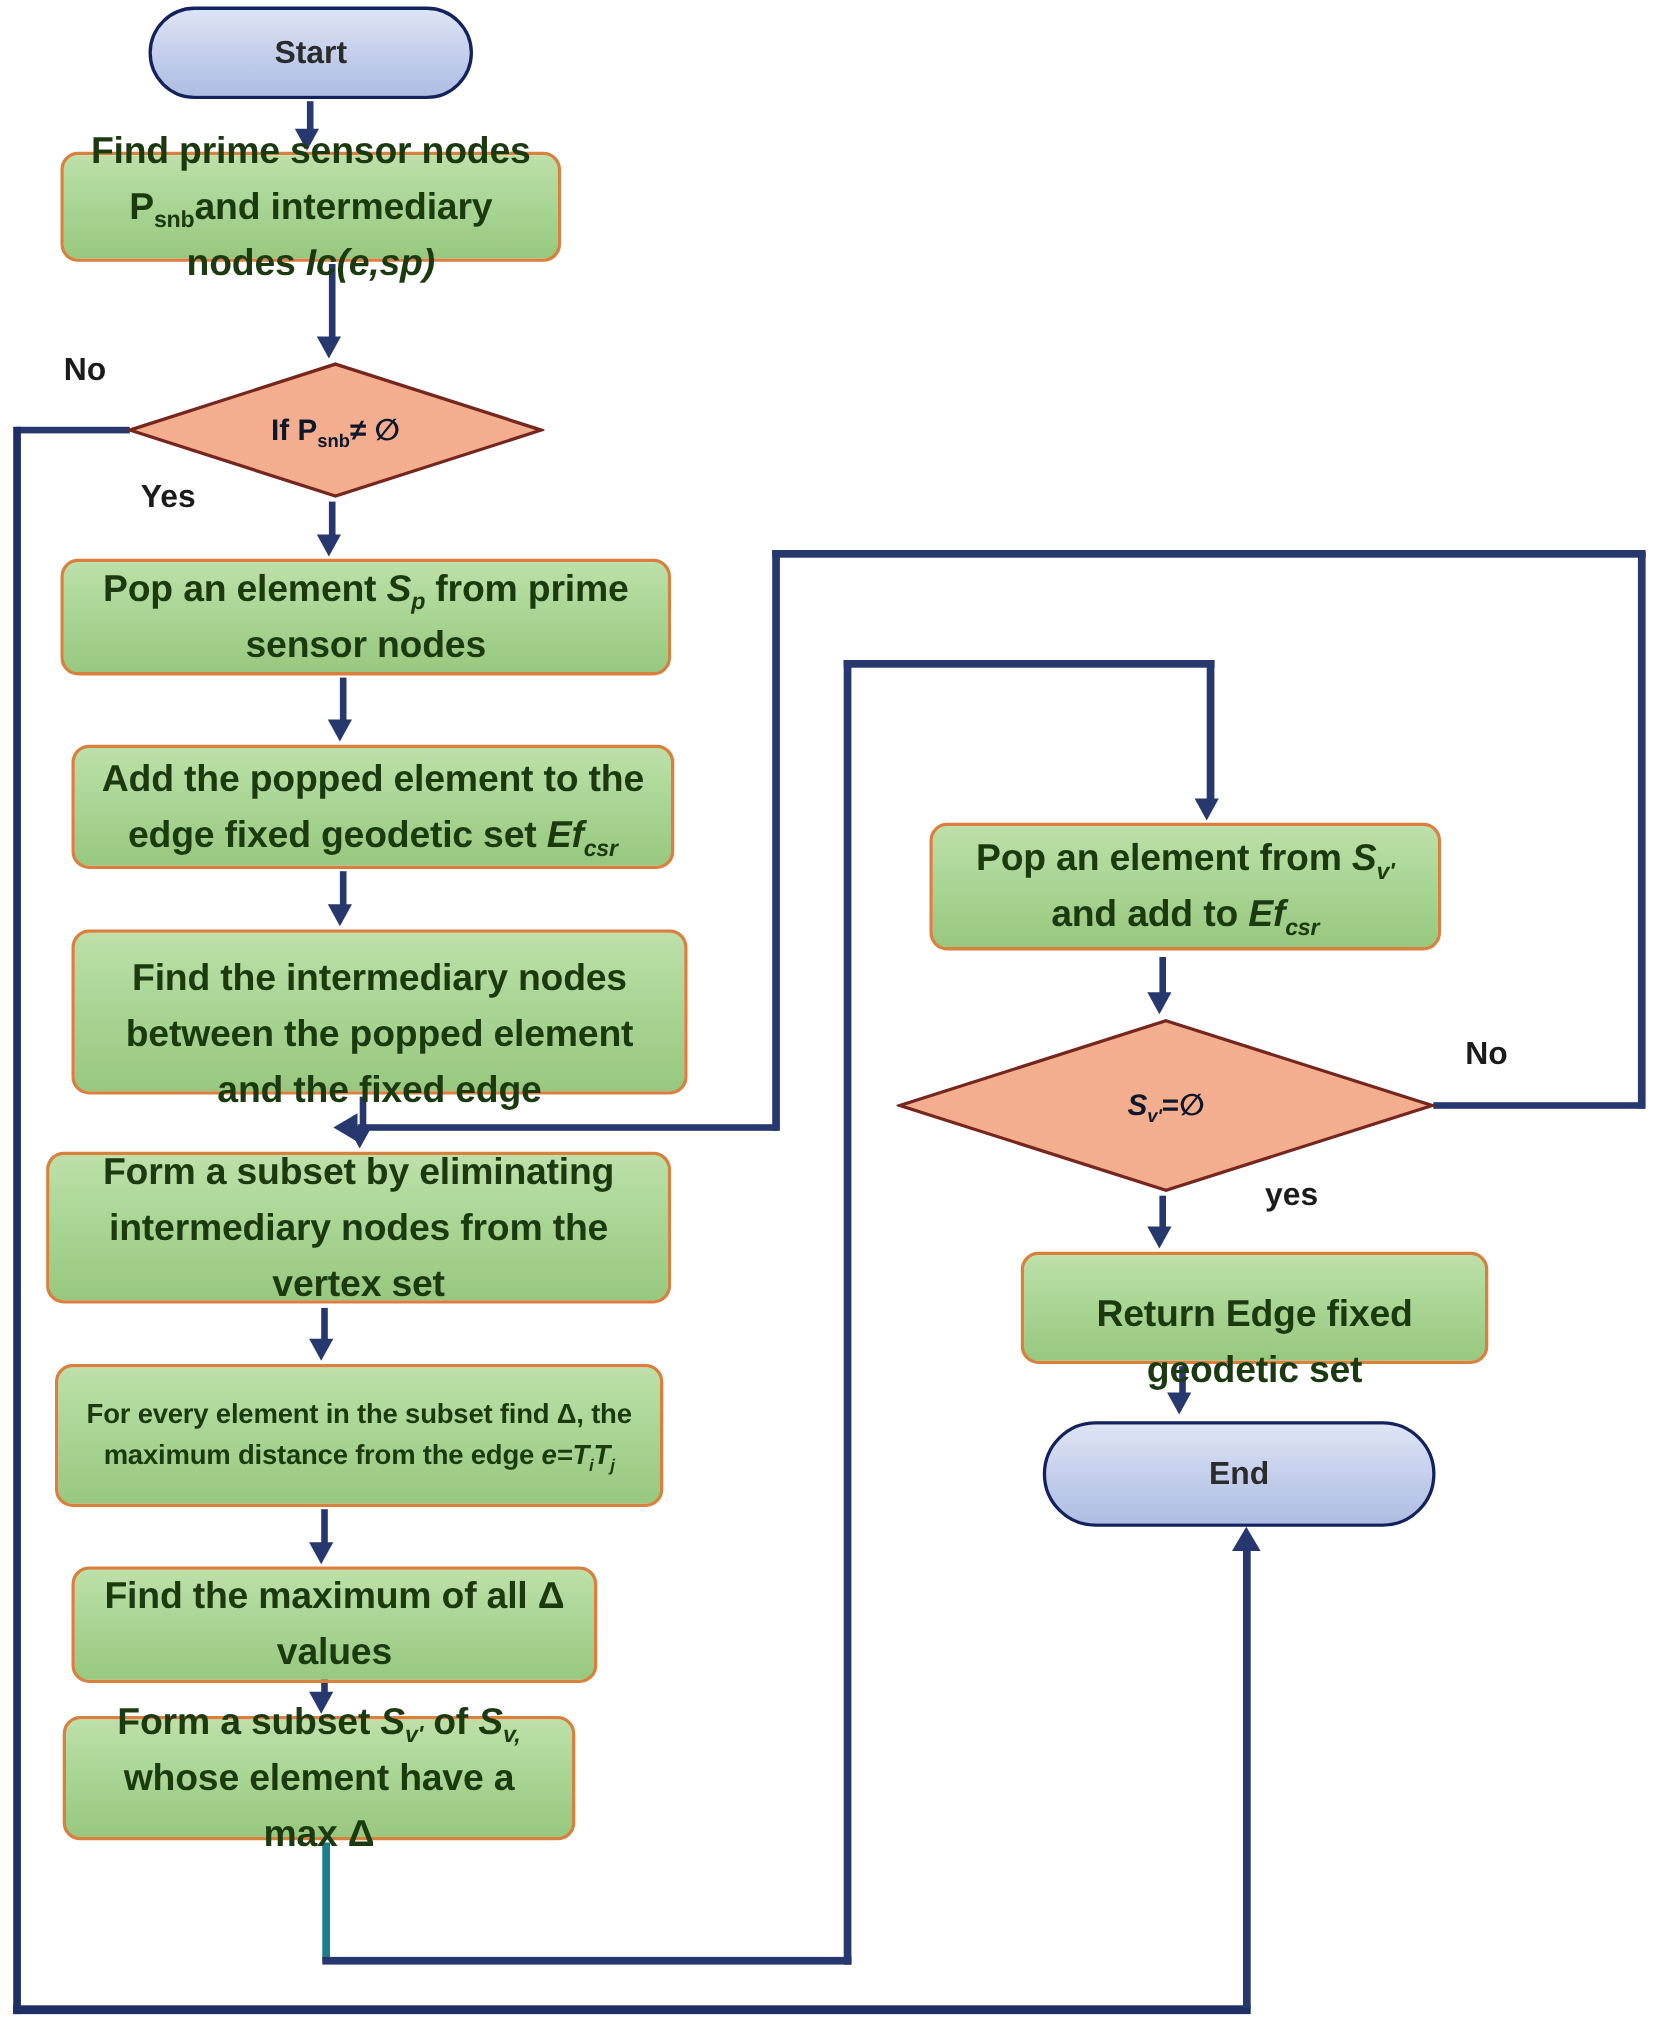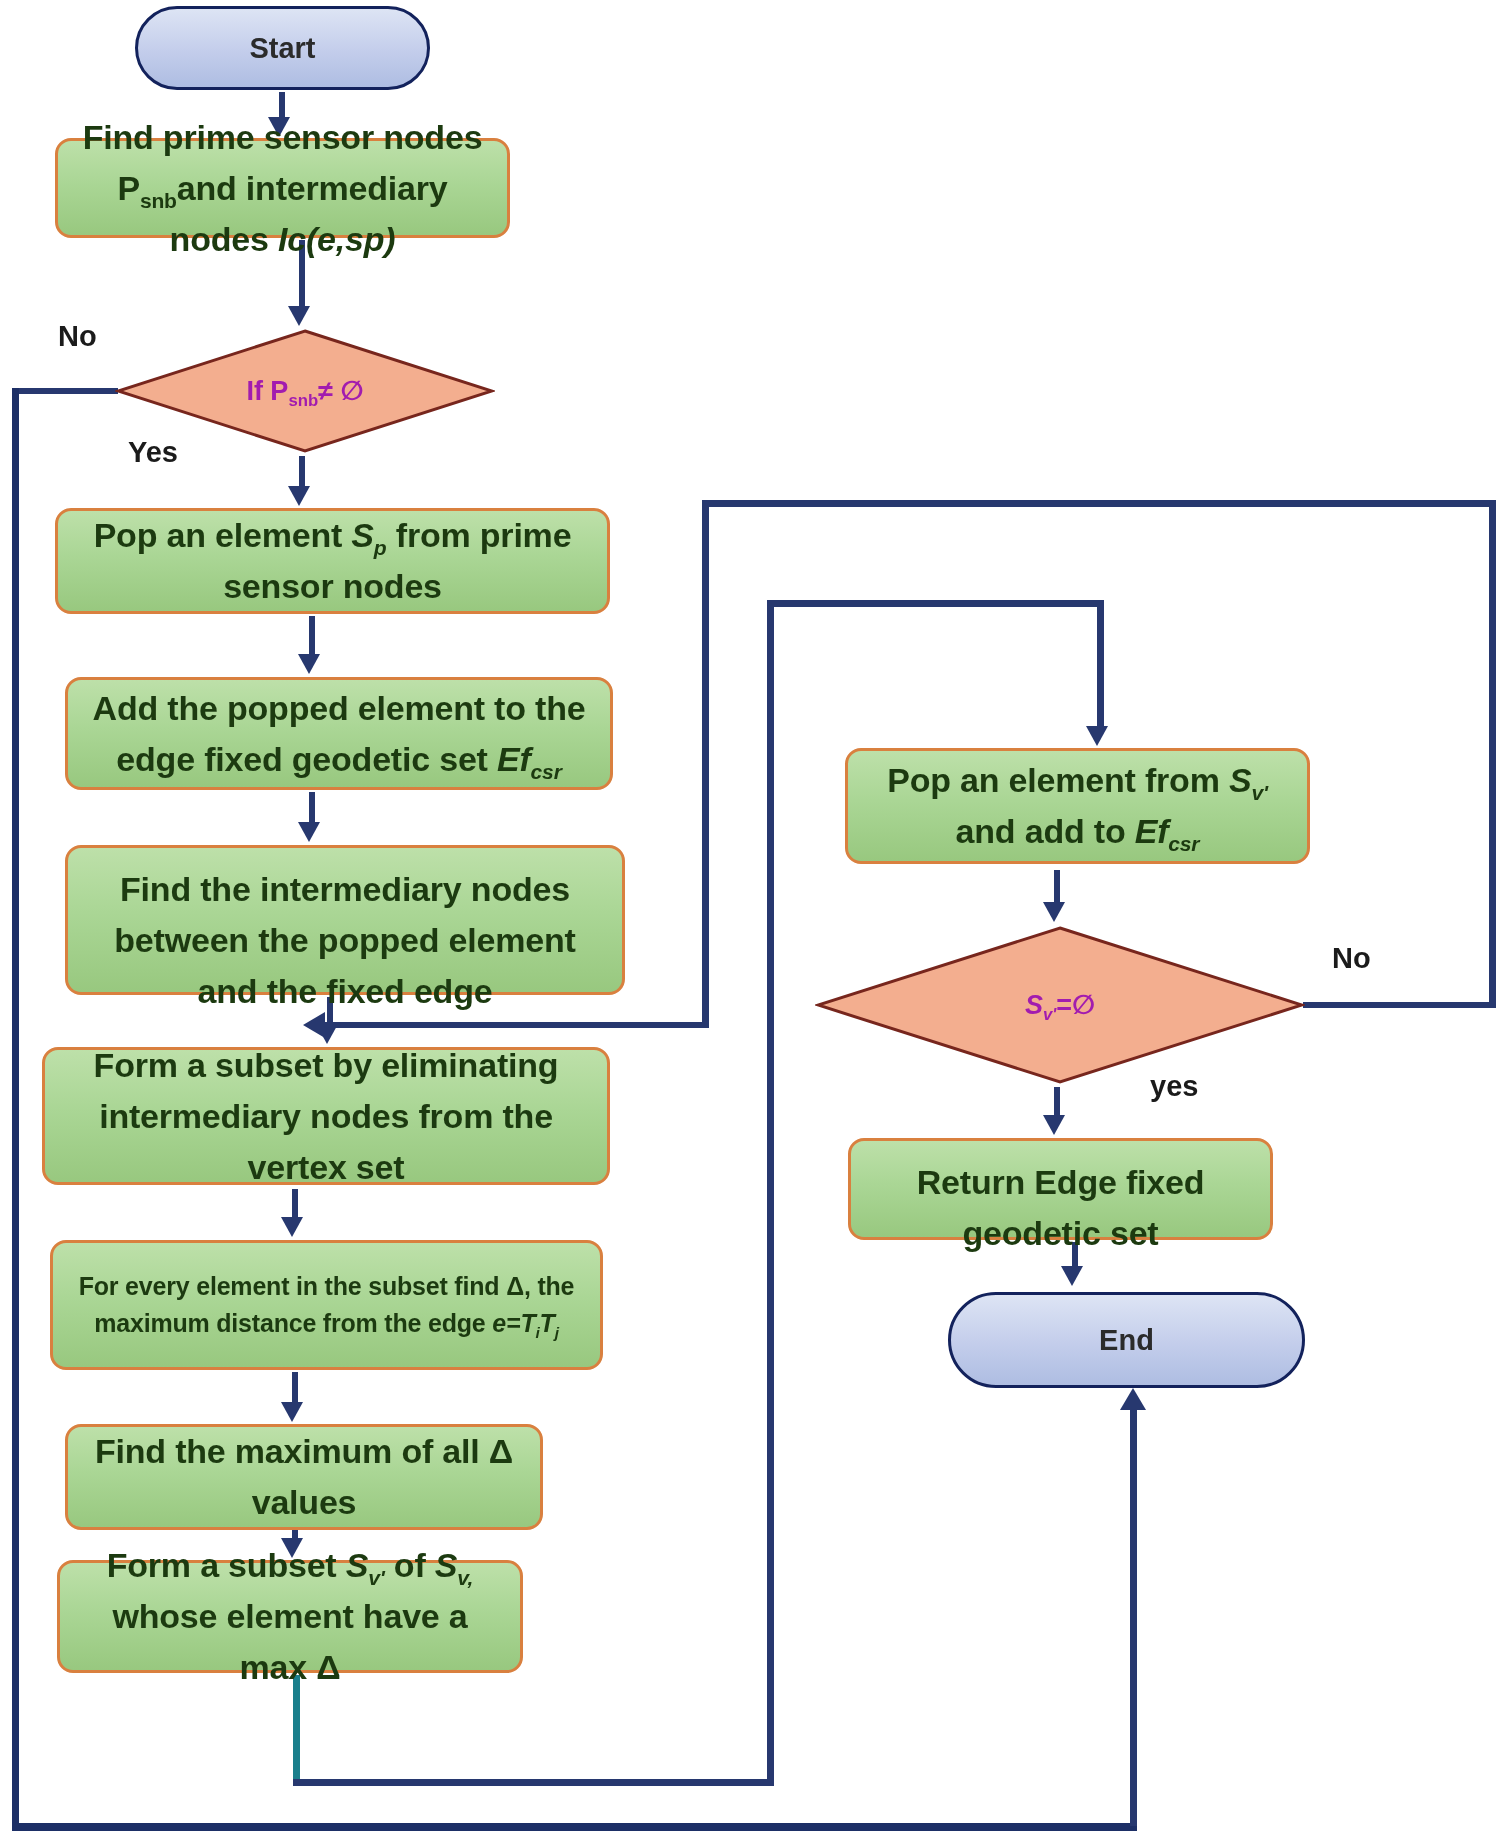--- a/index.html
+++ b/index.html
@@ -18,21 +18,21 @@
   .terminal{
     background:linear-gradient(180deg,#dde4f4 0%,#c3cdeb 55%,#aebde2 100%);
     border:3px solid #13225c;border-radius:60px;
     color:#2b2b2b;font-weight:bold;font-size:29px;
   }
   .diamond{position:absolute;}
   .diamond svg{position:absolute;left:0;top:0;width:100%;height:100%;}
   .diamond-shape{fill:#f3ae8f;stroke:#77261d;stroke-width:3;}
   .diamond-label{
     position:absolute;inset:0;display:flex;align-items:center;justify-content:center;
-    color:#a21caf;font-weight:bold;font-size:27px;text-align:right;
+    color:#0f172a;font-weight:bold;font-size:27px;text-align:right;
   }
   sub{font-size:0.62em;line-height:0;}
   .it{font-style:italic;}
   
   .line{position:absolute;background:#27386f;}
   .line.thick{background:#1d2f66;}
   .line.teal{background:#1a7f8c;}
   .ah{position:absolute;width:0;height:0;}
   .ah-down{border-left:11px solid transparent;border-right:11px solid transparent;border-top:20px solid #27386f;}
   .ah-up{border-left:13px solid transparent;border-right:13px solid transparent;border-bottom:22px solid #27386f;}
@@ -175,21 +175,21 @@
 
   <div class="diamond" style="left:815px;top:925px;width:490px;height:160px">
     <svg viewBox="0 0 490 160" preserveAspectRatio="none">
       <polygon class="diamond-shape" points="245,3 487,80 245,157 3,80"></polygon>
     </svg>
     <div class="diamond-label">
       <span><span class="it">S</span><sub class="it">v'</sub><span>=∅</span></span>
     </div>
   </div>
 
-  <div class="node process" style="left:848px;top:1138px;width:425px;height:102px;align-items:flex-start;padding-top:16px">
+  <div class="node process" style="left:928px;top:1138px;width:425px;height:102px;align-items:flex-start;padding-top:28px">
     <div>
       <span>Return Edge fixed geodetic set</span>
     </div>
   </div>
 
   <div class="node terminal" style="left:948px;top:1292px;width:357px;height:96px">
     <span>End</span>
   </div>
 
 </div>

